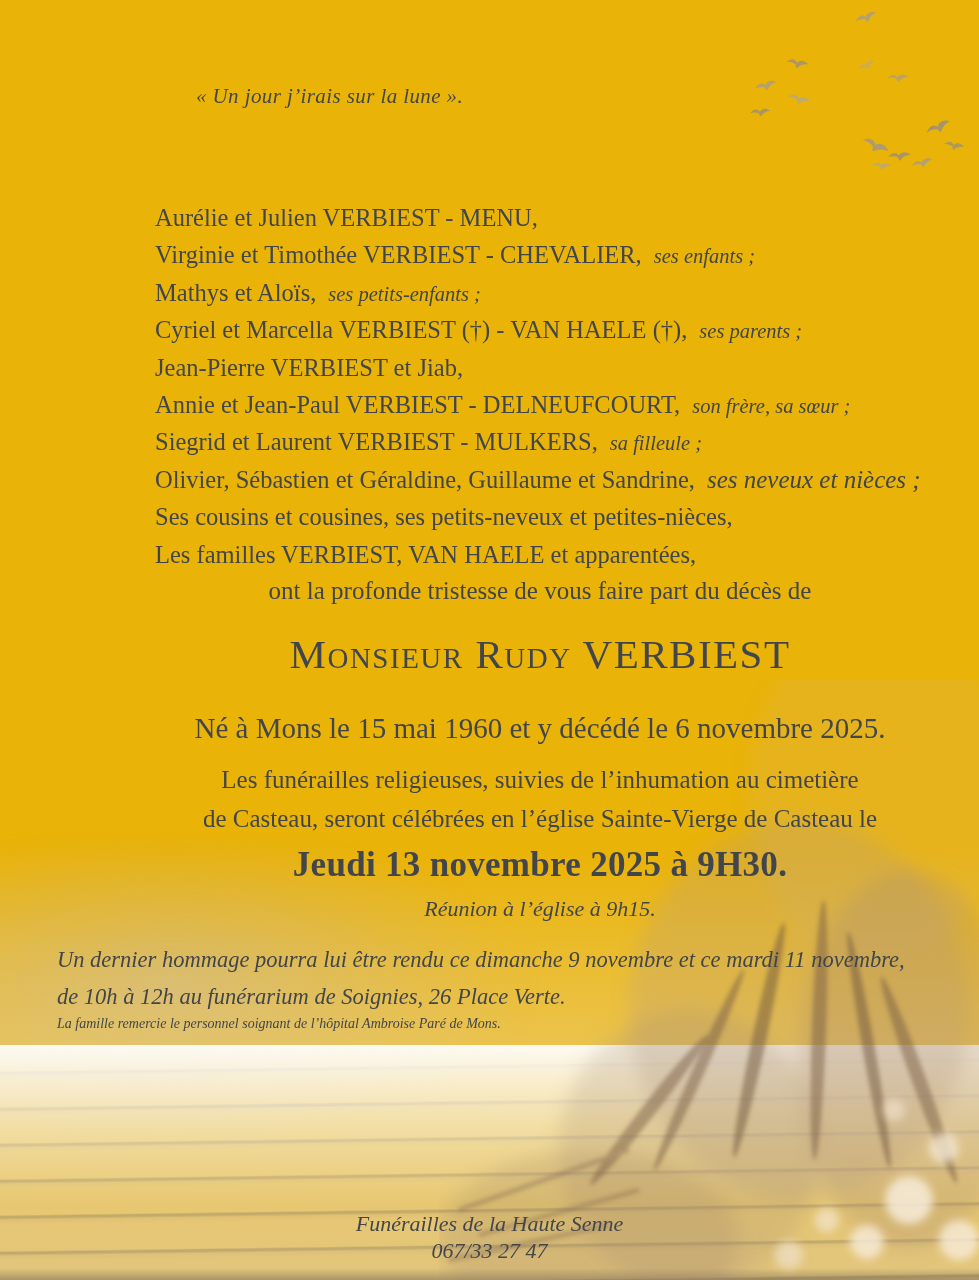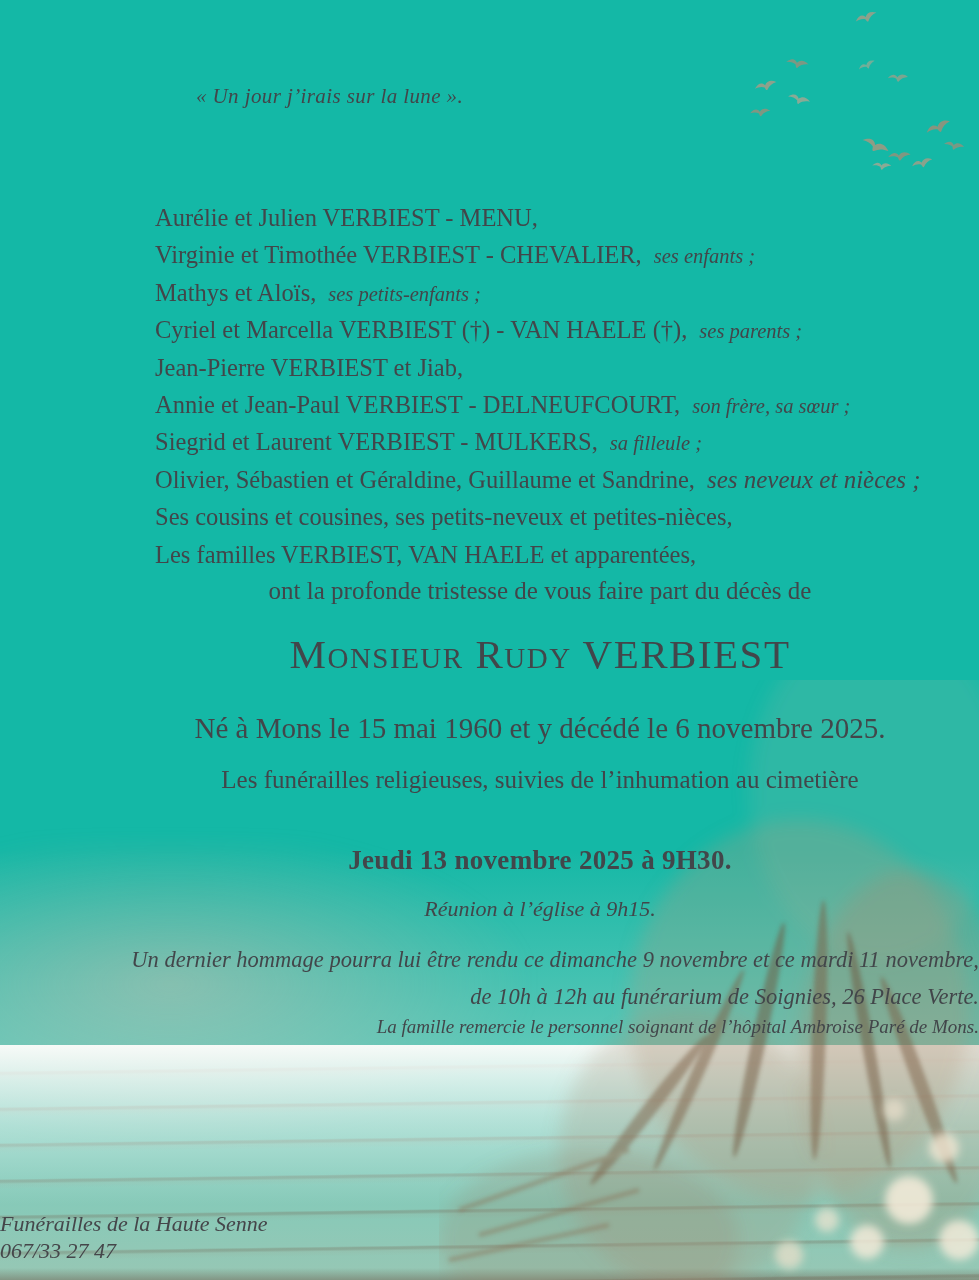--- a/index.html
+++ b/index.html
@@ -1,18 +1,18 @@
 <!DOCTYPE html>
 <html><head>
 <meta charset="utf-8">
 <style>
   html,body { margin:0; padding:0; background:#e8e8e8; }
   .page {
     position:relative; width:979px; height:1280px; margin:0 auto;
-    background:#14b8a6; overflow:hidden;
+    background:#eab308; overflow:hidden;
     font-family:"Liberation Serif","DejaVu Serif",serif;
     color:#42464a;
   }
   
   .bg-cloud-left {
     position:absolute; left:-90px; top:840px; width:620px; height:300px;
     background:radial-gradient(ellipse at 42% 48%, rgba(190,177,162,0.50) 0%, rgba(190,177,162,0.18) 45%, rgba(190,177,162,0) 72%);
     filter:blur(8px); pointer-events:none;
   }
   .bg-warm-bottom {
@@ -51,29 +51,29 @@
   .rel-row:nth-child(8) .rel-relation { font-size:25px; }
 
   .centerline { position:absolute; left:101px; width:878px; text-align:center; }
   .announce     { top:577px; font-size:25px; }
   .deceased     {
     top:630px; font-size:41px; font-weight:400; margin:0;
     font-variant:small-caps; letter-spacing:1.5px;
   }
   .life-dates   { top:712px; font-size:29px; }
   .funeral      { top:761px; font-size:25px; line-height:38.5px; }
-  .funeral-date { top:845px; font-size:27px; font-weight:bold; letter-spacing:0.3px; }
+  .funeral-date { top:845px; font-size:35px; font-weight:bold; letter-spacing:0.3px; }
   .meeting      { top:896px; font-size:22px; font-style:italic; }
 
-  .centerline2 { position:absolute; left:57px; width:922px; text-align:right; font-style:italic; }
+  .centerline2 { position:absolute; left:57px; width:922px; text-align:left; font-style:italic; }
   .tribute { top:941px; font-size:22.5px; line-height:37px; }
-  .thanks  { top:1016px; font-size:19px; }
+  .thanks  { top:1016px; font-size:14px; }
 
   .footer {
-    position:absolute; left:0; top:1210px; width:979px; 
+    position:absolute; left:0; top:1210px; width:979px; text-align:center;
     font-style:italic; font-size:22px; line-height:27px; color:#45464a;
   }
 </style>
 </head>
 <body>
 
 <div class="page">
 
   <div class="bg-cloud-left"></div>
   <div class="bg-warm-bottom"></div>
@@ -191,20 +191,21 @@
   </div>
 
   <div class="centerline announce">ont la profonde tristesse de vous faire part du décès de</div>
 
   <h1 class="centerline deceased">Monsieur Rudy VERBIEST</h1>
 
   <div class="centerline life-dates">Né à Mons le 15 mai 1960 et y décédé le 6 novembre 2025.</div>
 
   <div class="centerline funeral">
     <span>Les funérailles religieuses, suivies de l’inhumation au cimetière</span><br>
+    <span>de Casteau, seront célébrées en l’église Sainte-Vierge de Casteau le</span>
   </div>
 
   <div class="centerline funeral-date">Jeudi 13 novembre 2025 à 9H30.</div>
 
   <div class="centerline meeting">Réunion à l’église à 9h15.</div>
 
   <div class="centerline2 tribute">
     <span>Un dernier hommage pourra lui être rendu ce dimanche 9 novembre et ce mardi 11 novembre,</span><br>
     <span>de 10h à 12h au funérarium de Soignies, 26 Place Verte.</span>
   </div>

